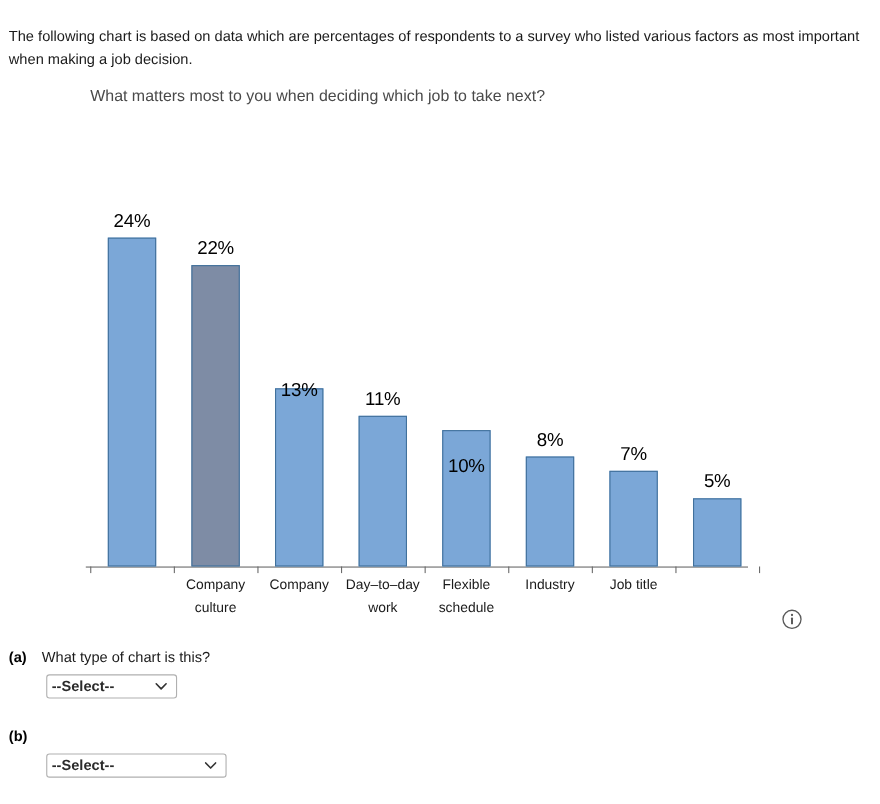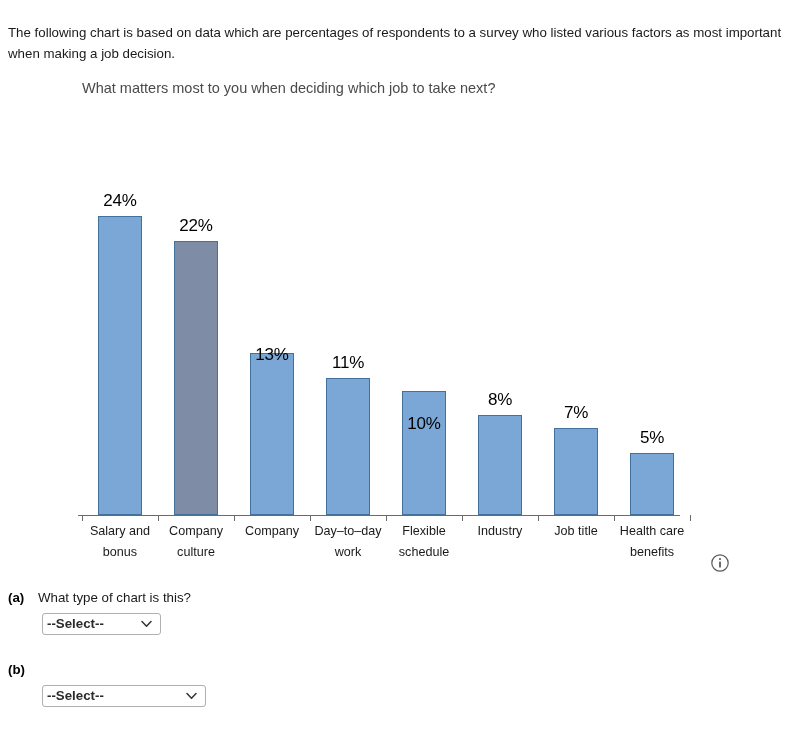--- a/index.html
+++ b/index.html
@@ -150,22 +150,20 @@
 <body>
 
 <div id="intro">The following chart is based on data which are percentages of respondents to a survey who listed various factors as most important when making a job decision.</div>
 
 <div id="chart-figure">
   <div id="chart-title">What matters most to you when deciding which job to take next?</div>
   <div id="plot-area">
     <div id="axis-line" style="left: 78px; top: 443px; width: 602px;"></div>
   <div class="bar" style="left: 98px; width: 44px; height: 298.8px; top: 144.2px; background: rgb(123, 167, 215); border-color: rgb(65, 113, 156);"></div>
       <div class="bar-value" style="left: 75px; width: 90px; top: 119.2px; text-align: center;">24%</div>
-      <div class="cat-label" style="left: 72px; width: 96px; top: 449px;">Salary and
-bonus</div>
       <div class="axis-tick" style="left: 82px; top: 443px; height: 6px;"></div>
       <div class="bar" style="left: 174px; width: 44px; height: 273.9px; top: 169.1px; background: rgb(126, 140, 165); border-color: rgb(65, 113, 156);"></div>
       <div class="bar-value" style="left: 151px; width: 90px; top: 144.1px;">22%</div>
       <div class="cat-label" style="left: 148px; width: 96px; top: 449px;">Company
 culture</div>
       <div class="axis-tick" style="left: 158px; top: 443px; height: 6px;"></div>
       <div class="bar" style="left: 250px; width: 44px; height: 161.85px; top: 281.15px; background: rgb(123, 167, 215); border-color: rgb(65, 113, 156);"></div>
       <div class="bar-value" style="left: 227px; width: 90px; top: 273px;">13%</div>
       <div class="cat-label" style="left: 224px; width: 96px; top: 449px;">Company</div>
       <div class="axis-tick" style="left: 234px; top: 443px; height: 6px;"></div>
@@ -182,22 +180,20 @@
       <div class="bar" style="left: 478px; width: 44px; height: 99.6px; top: 343.4px; background: rgb(123, 167, 215); border-color: rgb(65, 113, 156);"></div>
       <div class="bar-value" style="left: 455px; width: 90px; top: 318.4px;">8%</div>
       <div class="cat-label" style="left: 452px; width: 96px; top: 449px;">Industry</div>
       <div class="axis-tick" style="left: 462px; top: 443px; height: 6px;"></div>
       <div class="bar" style="left: 554px; width: 44px; height: 87.15px; top: 355.85px; background: rgb(123, 167, 215); border-color: rgb(65, 113, 156);"></div>
       <div class="bar-value" style="left: 531px; width: 90px; top: 330.85px;">7%</div>
       <div class="cat-label" style="left: 528px; width: 96px; top: 449px;">Job title</div>
       <div class="axis-tick" style="left: 538px; top: 443px; height: 6px;"></div>
       <div class="bar" style="left: 630px; width: 44px; height: 62.25px; top: 380.75px; background: rgb(123, 167, 215); border-color: rgb(65, 113, 156);"></div>
       <div class="bar-value" style="left: 607px; width: 90px; top: 355.75px;">5%</div>
-      <div class="cat-label" style="left: 604px; width: 96px; top: 449px;">Health care
-benefits</div>
       <div class="axis-tick" style="left: 614px; top: 443px; height: 6px;"></div>
       <div class="axis-tick" style="left: 690px; top: 443px; height: 6px;"></div>
     </div>
 </div>
 
 <div id="info-icon">
   <svg width="20" height="20" viewBox="0 0 20 20" aria-hidden="true">
     <circle cx="10" cy="10" r="8.2" fill="none" stroke="#5a5a5a" stroke-width="1.2"></circle>
     <circle cx="10" cy="6.1" r="1.05" fill="#5a5a5a"></circle>
     <rect x="9.1" y="8.4" width="1.8" height="6.2" rx="0.6" fill="#5a5a5a"></rect>

